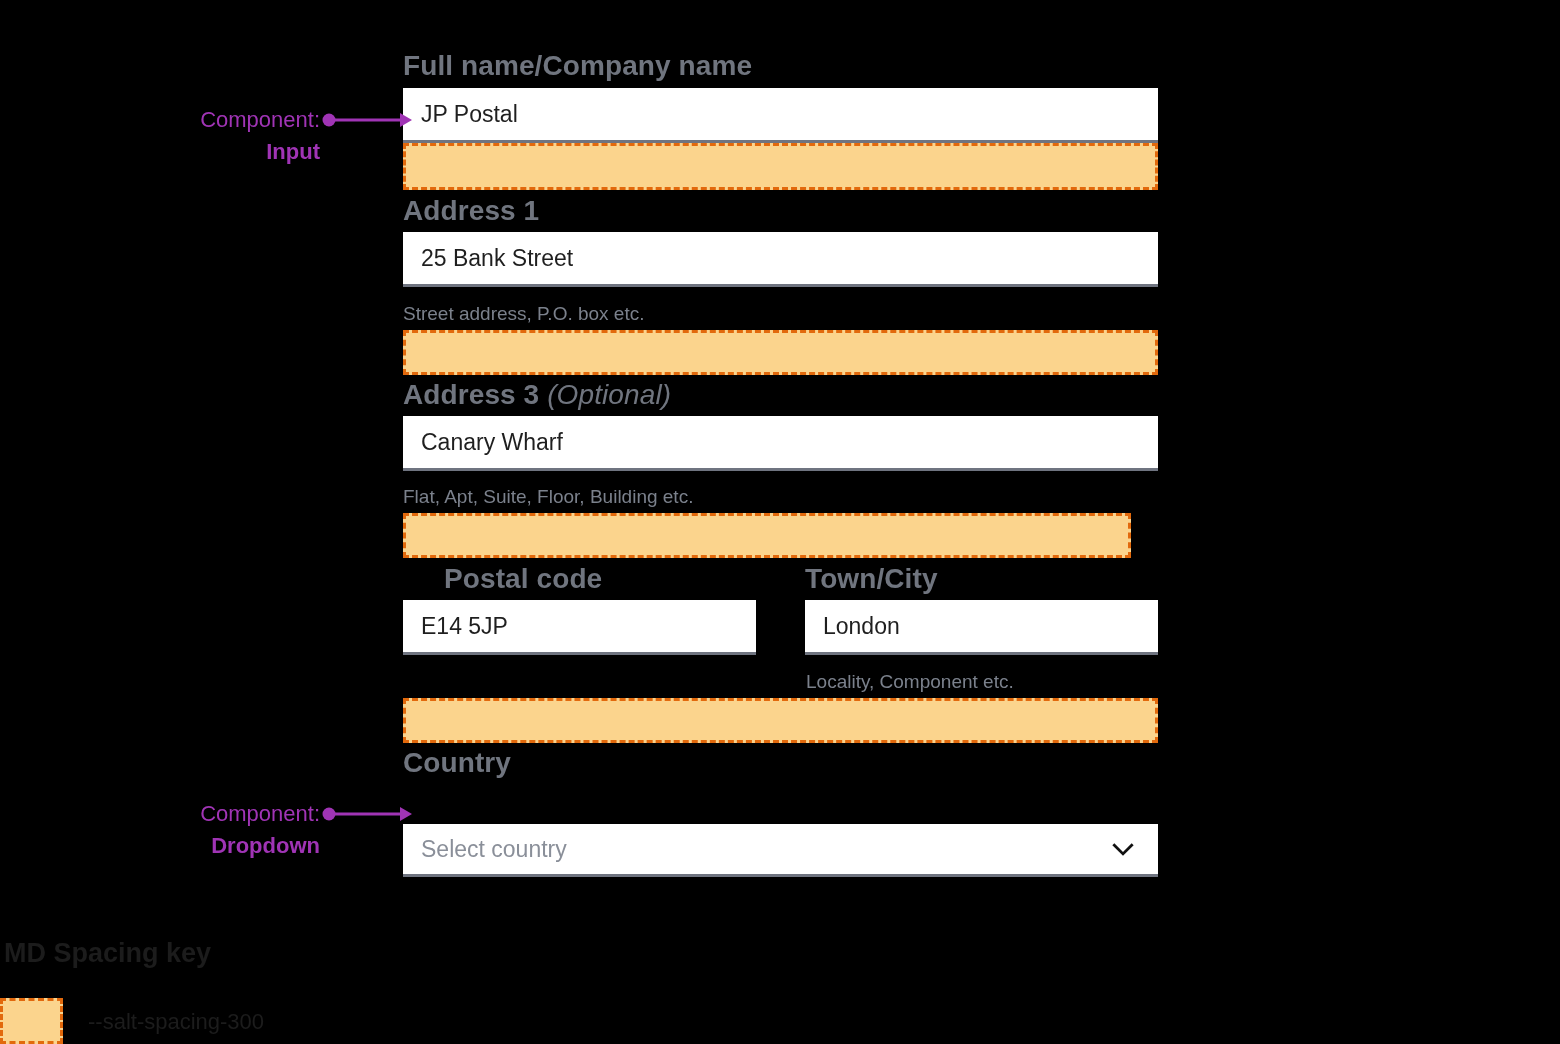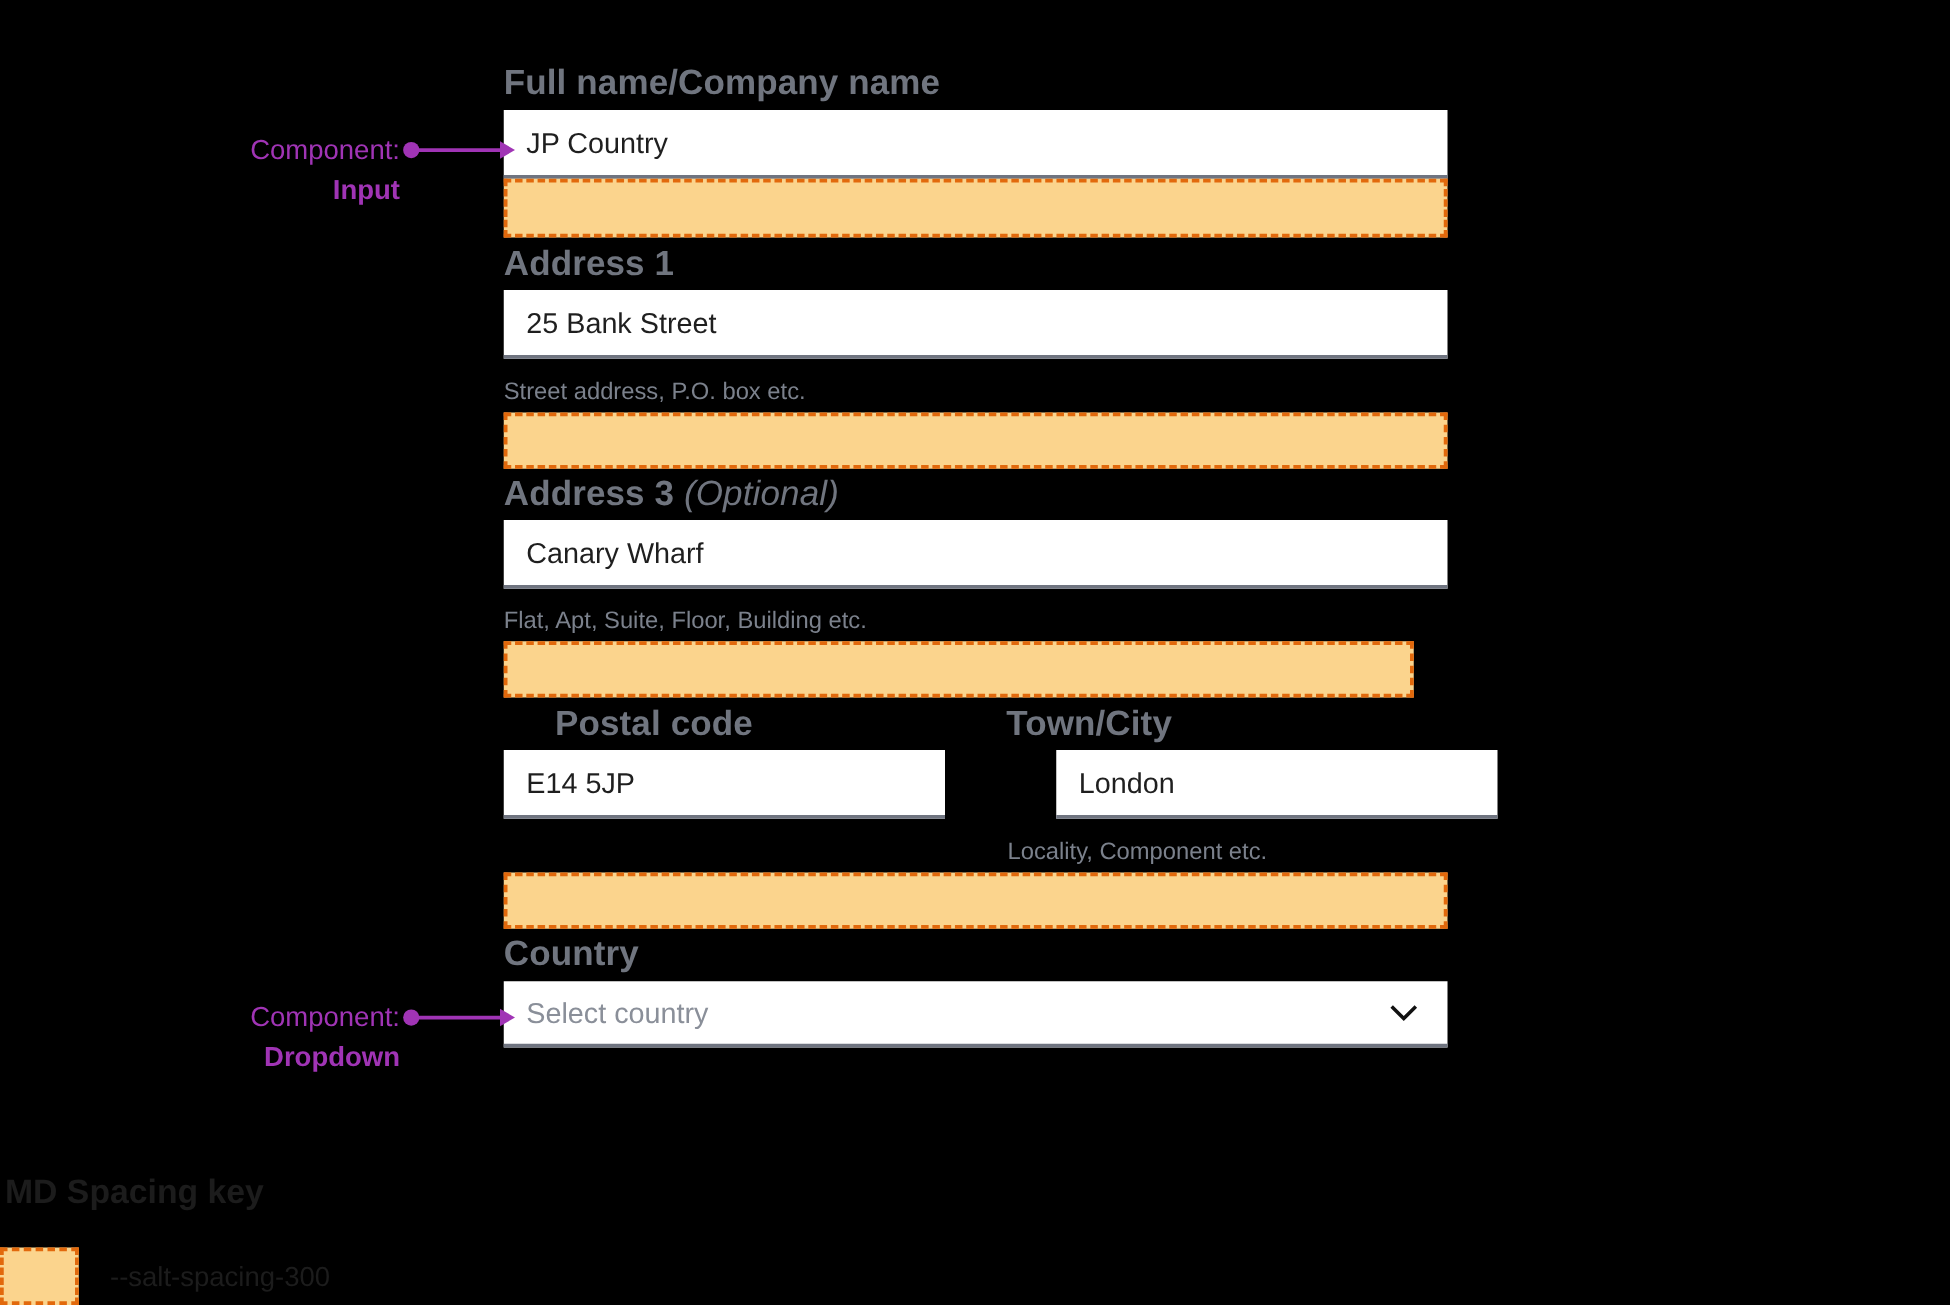--- a/index.html
+++ b/index.html
@@ -107,21 +107,21 @@
 </head>
 <body>
 
 <div id="canvas">
 
   <div class="field-label" style="left:403px; top:50px;">
     <span>Full name/Company name</span>
   </div>
 
   <div class="input-box" style="left:403px; top:88px; width:755px; height:55px;">
-    <span class="input-value">JP Country</span>
+    <span class="input-value">JP Postal</span>
   </div>
 
   <div class="spacer" style="left:403px; top:143px; width:755px; height:47px;"></div>
 
   <div class="field-label" style="left:403px; top:195px;">
     <span>Address 1</span>
   </div>
 
   <div class="input-box" style="left:403px; top:232px; width:755px; height:55px;">
     <span class="input-value">25 Bank Street</span>
@@ -152,35 +152,35 @@
   </div>
 
   <div class="input-box" style="left:403px; top:600px; width:353px; height:55px;">
     <span class="input-value">E14 5JP</span>
   </div>
 
   <div class="field-label" style="left:805px; top:563px;">
     <span>Town/City</span>
   </div>
 
-  <div class="input-box" style="left:845px; top:600px; width:353px; height:55px;">
+  <div class="input-box" style="left:805px; top:600px; width:353px; height:55px;">
     <span class="input-value">London</span>
   </div>
 
   <div class="helper-text" style="left:806px; top:671px;">
     <span>Locality, Component etc.</span>
   </div>
 
   <div class="spacer" style="left:403px; top:698px; width:755px; height:45px;"></div>
 
   <div class="field-label" style="left:403px; top:747px;">
     <span>Country</span>
   </div>
 
-  <div class="input-box" style="left:403px; top:785px; width:755px; height:53px;">
+  <div class="input-box" style="left:403px; top:824px; width:755px; height:53px;">
     <span class="input-placeholder">Select country</span>
     <svg class="chevron" viewBox="0 0 24 24" fill="none">
       <path d="M4 8.5 L12 16.5 L20 8.5" stroke="#111111" stroke-width="2.6" stroke-linecap="square" stroke-linejoin="miter"></path>
     </svg>
   </div>
 
   <div class="anno" style="left:30px; top:104px; width:290px;">
     <span class="l1">Component:</span>
     <span class="l2">Input</span>
   </div>

